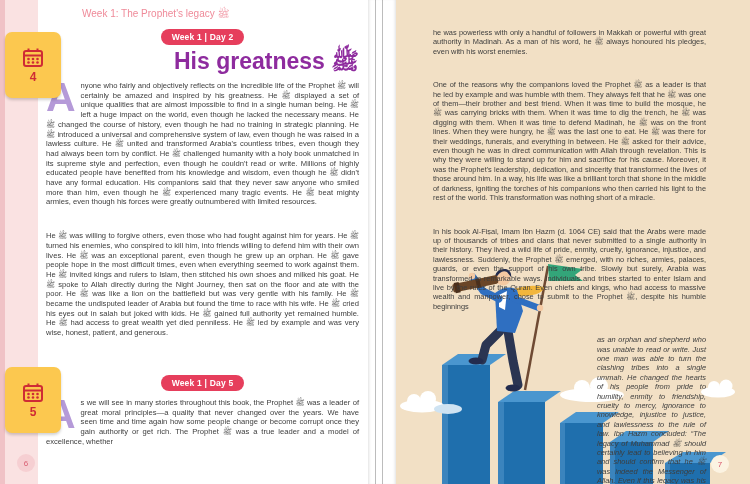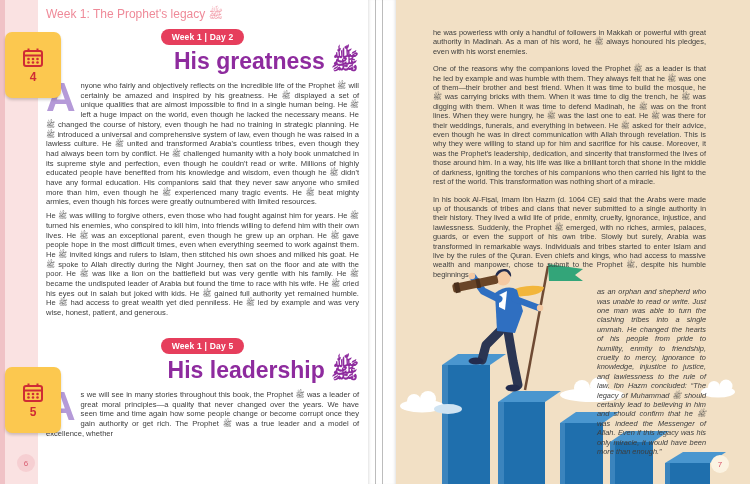--- a/index.html
+++ b/index.html
@@ -14,49 +14,49 @@
     border-radius:7px;box-shadow:0 2px 3px rgba(0,0,0,.18);display:flex;flex-direction:column;
     align-items:center;justify-content:center;gap:2px;z-index:3;}
   .tab1{top:32px;} .tab2{top:367px;}
   .tab-num{color:var(--tab-accent);font-weight:bold;font-size:12px;line-height:12px;}
   .cal-icon{width:24px;height:22px;}
   .cal-icon .ln{stroke:var(--tab-accent);stroke-width:2;fill:none;}
   .cal-icon .dt{fill:var(--tab-accent);}
 
   .left-content{position:absolute;left:0;top:0;width:368px;height:484px;
     padding:9px 9px 0 46px;box-sizing:border-box;}
-  .running-header{font-size:12px;color:var(--header-pink);line-height:10px;}
+  .running-header{font-size:10px;color:var(--header-pink);line-height:10px;margin-left:36px;}
   .badge-row{text-align:center;margin-top:7px;}
-  .badge-row.sec2{margin-top:17px;}
+  .badge-row.sec2{margin-top:34px;}
   .badge{display:inline-block;background:var(--badge-bg);color:var(--badge-text);
     font-size:8.5px;font-weight:bold;padding:3px 11px;border-radius:10px;letter-spacing:.2px;}
   .section-heading{margin:3px 0 0 0;text-align:right;color:var(--heading-purple);
     font-size:23px;line-height:26px;font-weight:bold;}
   .body-text{margin:7px 0 0 0;font-size:7.6px;line-height:9.7px;color:var(--body-text);
     text-align:justify;}
-  .body-text + .body-text{margin-top:4px;}
+  .body-text + .body-text{margin-top:24px;}
   .dropcap{float:left;font-size:41px;line-height:31px;font-weight:bold;
     color:var(--dropcap-purple);margin:1px 5px 0 0;}
   .page-circle{position:absolute;width:18px;height:18px;border-radius:50%;
     display:flex;align-items:center;justify-content:center;font-size:8px;z-index:4;}
   .page-circle.left{left:17px;top:454px;background:var(--page-left-circle-bg);color:var(--page-left-text);}
   .page-circle.right{left:315px;top:455px;background:var(--page-right-circle-bg);color:var(--page-right-text);}
 
   
   .gutter{position:absolute;left:368px;top:0;width:28px;height:484px;background:#fff;
     background-image:linear-gradient(90deg,#fff 0 7px,var(--gutter-line) 7px 8px,#fff 8px 14px,
       var(--gutter-line) 14px 15px,#fff 15px 28px);
     box-shadow:inset 3px 0 3px -2px rgba(0,0,0,.12), inset -3px 0 3px -2px rgba(0,0,0,.12);}
 
   
   .right-page{position:absolute;left:396px;top:0;width:354px;height:484px;
     background:var(--right-page-bg);overflow:hidden;}
   .right-text{position:relative;z-index:2;padding:28px 44px 0 37px;box-sizing:border-box;width:354px;}
   .right-text .body-text{font-size:7.4px;line-height:9.4px;margin:0;}
-  .right-text .body-text + .body-text{margin-top:8px;}
+  .right-text .body-text + .body-text{margin-top:24px;}
   .right-text .narrow{margin-top:2px;margin-left:164px;width:109px;font-style:italic;}
   .illustration{position:absolute;left:0;bottom:0;width:354px;height:235px;z-index:1;}
 
   .bar-front{fill:var(--bar-front);} .bar-top{fill:var(--bar-top);} .bar-hl{fill:var(--bar-highlight);}
   .cloud{fill:var(--cloud-white);} .cloud-b{fill:var(--cloud-blue);}
   .flag{fill:var(--flag-green);} .pole{stroke:var(--pole-brown);}
   .jacket-f{fill:var(--jacket-blue);} .jacket-s{stroke:var(--jacket-blue);fill:none;stroke-linecap:round;stroke-linejoin:round;}
   .leg{stroke:var(--pants-navy);fill:none;stroke-linecap:round;stroke-linejoin:round;}
   .shoe{fill:var(--hair-navy);} .skin{fill:var(--skin);} .hair{fill:var(--hair-navy);}
   .scope{fill:var(--telescope-brown);} .scope-d{fill:var(--telescope-dark);} .shirt{fill:#ffffff;}
@@ -109,21 +109,20 @@
         <span class="badge">Week 1  |  Day 2</span>
       </div>
       <h1 class="section-heading">His greatness ﷺ</h1>
 
       <p class="body-text"><span class="dropcap">A</span><span>nyone who fairly and objectively reflects on the incredible life of the Prophet ﷺ will certainly be amazed and inspired by his greatness. He ﷺ displayed a set of unique qualities that are almost impossible to find in a single human being. He ﷺ left a huge impact on the world, even though he lacked the necessary means. He ﷺ changed the course of history, even though he had no training in strategic planning. He ﷺ introduced a universal and comprehensive system of law, even though he was raised in a lawless culture. He ﷺ united and transformed Arabia's countless tribes, even though they had always been torn by conflict. He ﷺ challenged humanity with a holy book unmatched in its supreme style and perfection, even though he couldn't read or write. Millions of highly educated people have benefited from his knowledge and wisdom, even though he ﷺ didn't have any formal education. His companions said that they never saw anyone who smiled more than him, even though he ﷺ experienced many tragic events. He ﷺ beat mighty armies, even though his forces were greatly outnumbered with limited resources.</span></p>
       <p class="body-text">He ﷺ was willing to forgive others, even those who had fought against him for years. He ﷺ turned his enemies, who conspired to kill him, into friends willing to defend him with their own lives. He ﷺ was an exceptional parent, even though he grew up an orphan. He ﷺ gave people hope in the most difficult times, even when everything seemed to work against them. He ﷺ invited kings and rulers to Islam, then stitched his own shoes and milked his goat. He ﷺ spoke to Allah directly during the Night Journey, then sat on the floor and ate with the poor. He ﷺ was like a lion on the battlefield but was very gentle with his family. He ﷺ became the undisputed leader of Arabia but found the time to race with his wife. He ﷺ cried his eyes out in salah but joked with kids. He ﷺ gained full authority yet remained humble. He ﷺ had access to great wealth yet died penniless. He ﷺ led by example and was very wise, honest, patient, and generous.</p>
 
       <div class="badge-row sec2">
         <span class="badge">Week 1  |  Day 5</span>
       </div>
-      <h1 class="section-heading">His leadership ﷺ</h1>
 
       <p class="body-text"><span class="dropcap">A</span><span>s we will see in many stories throughout this book, the Prophet ﷺ was a leader of great moral principles—a quality that never changed over the years. We have seen time and time again how some people change or become corrupt once they gain authority or get rich. The Prophet ﷺ was a true leader and a model of excellence, whether</span></p>
     </div>
 
     <div class="page-circle left">6</div>
   </div>
 
   <div class="gutter"></div>
 
   <div class="right-page">

